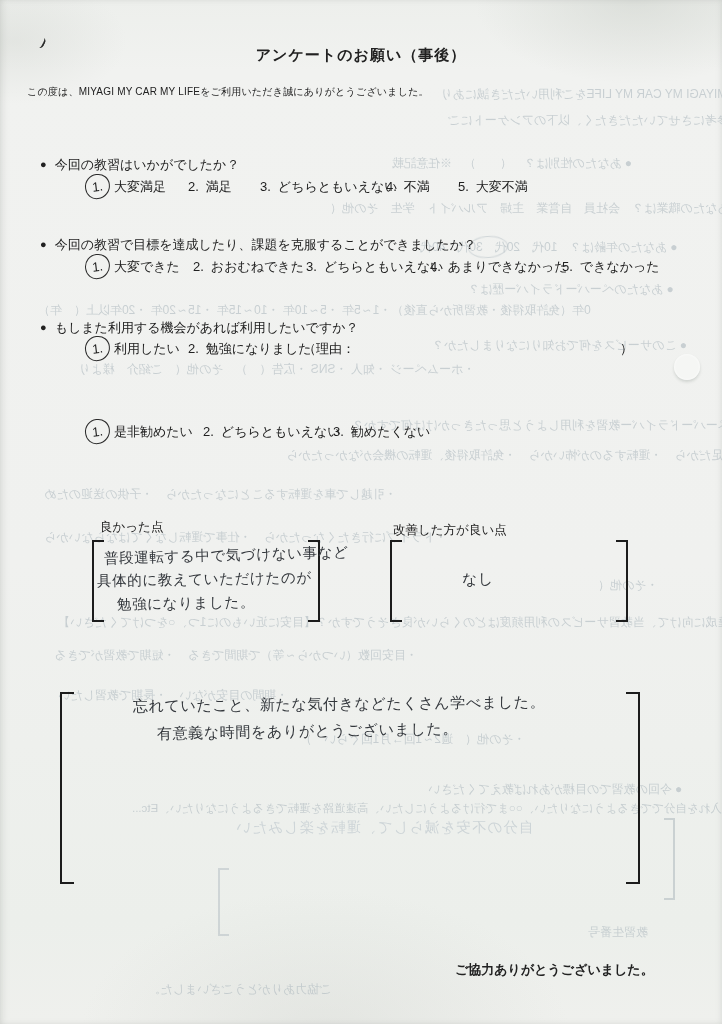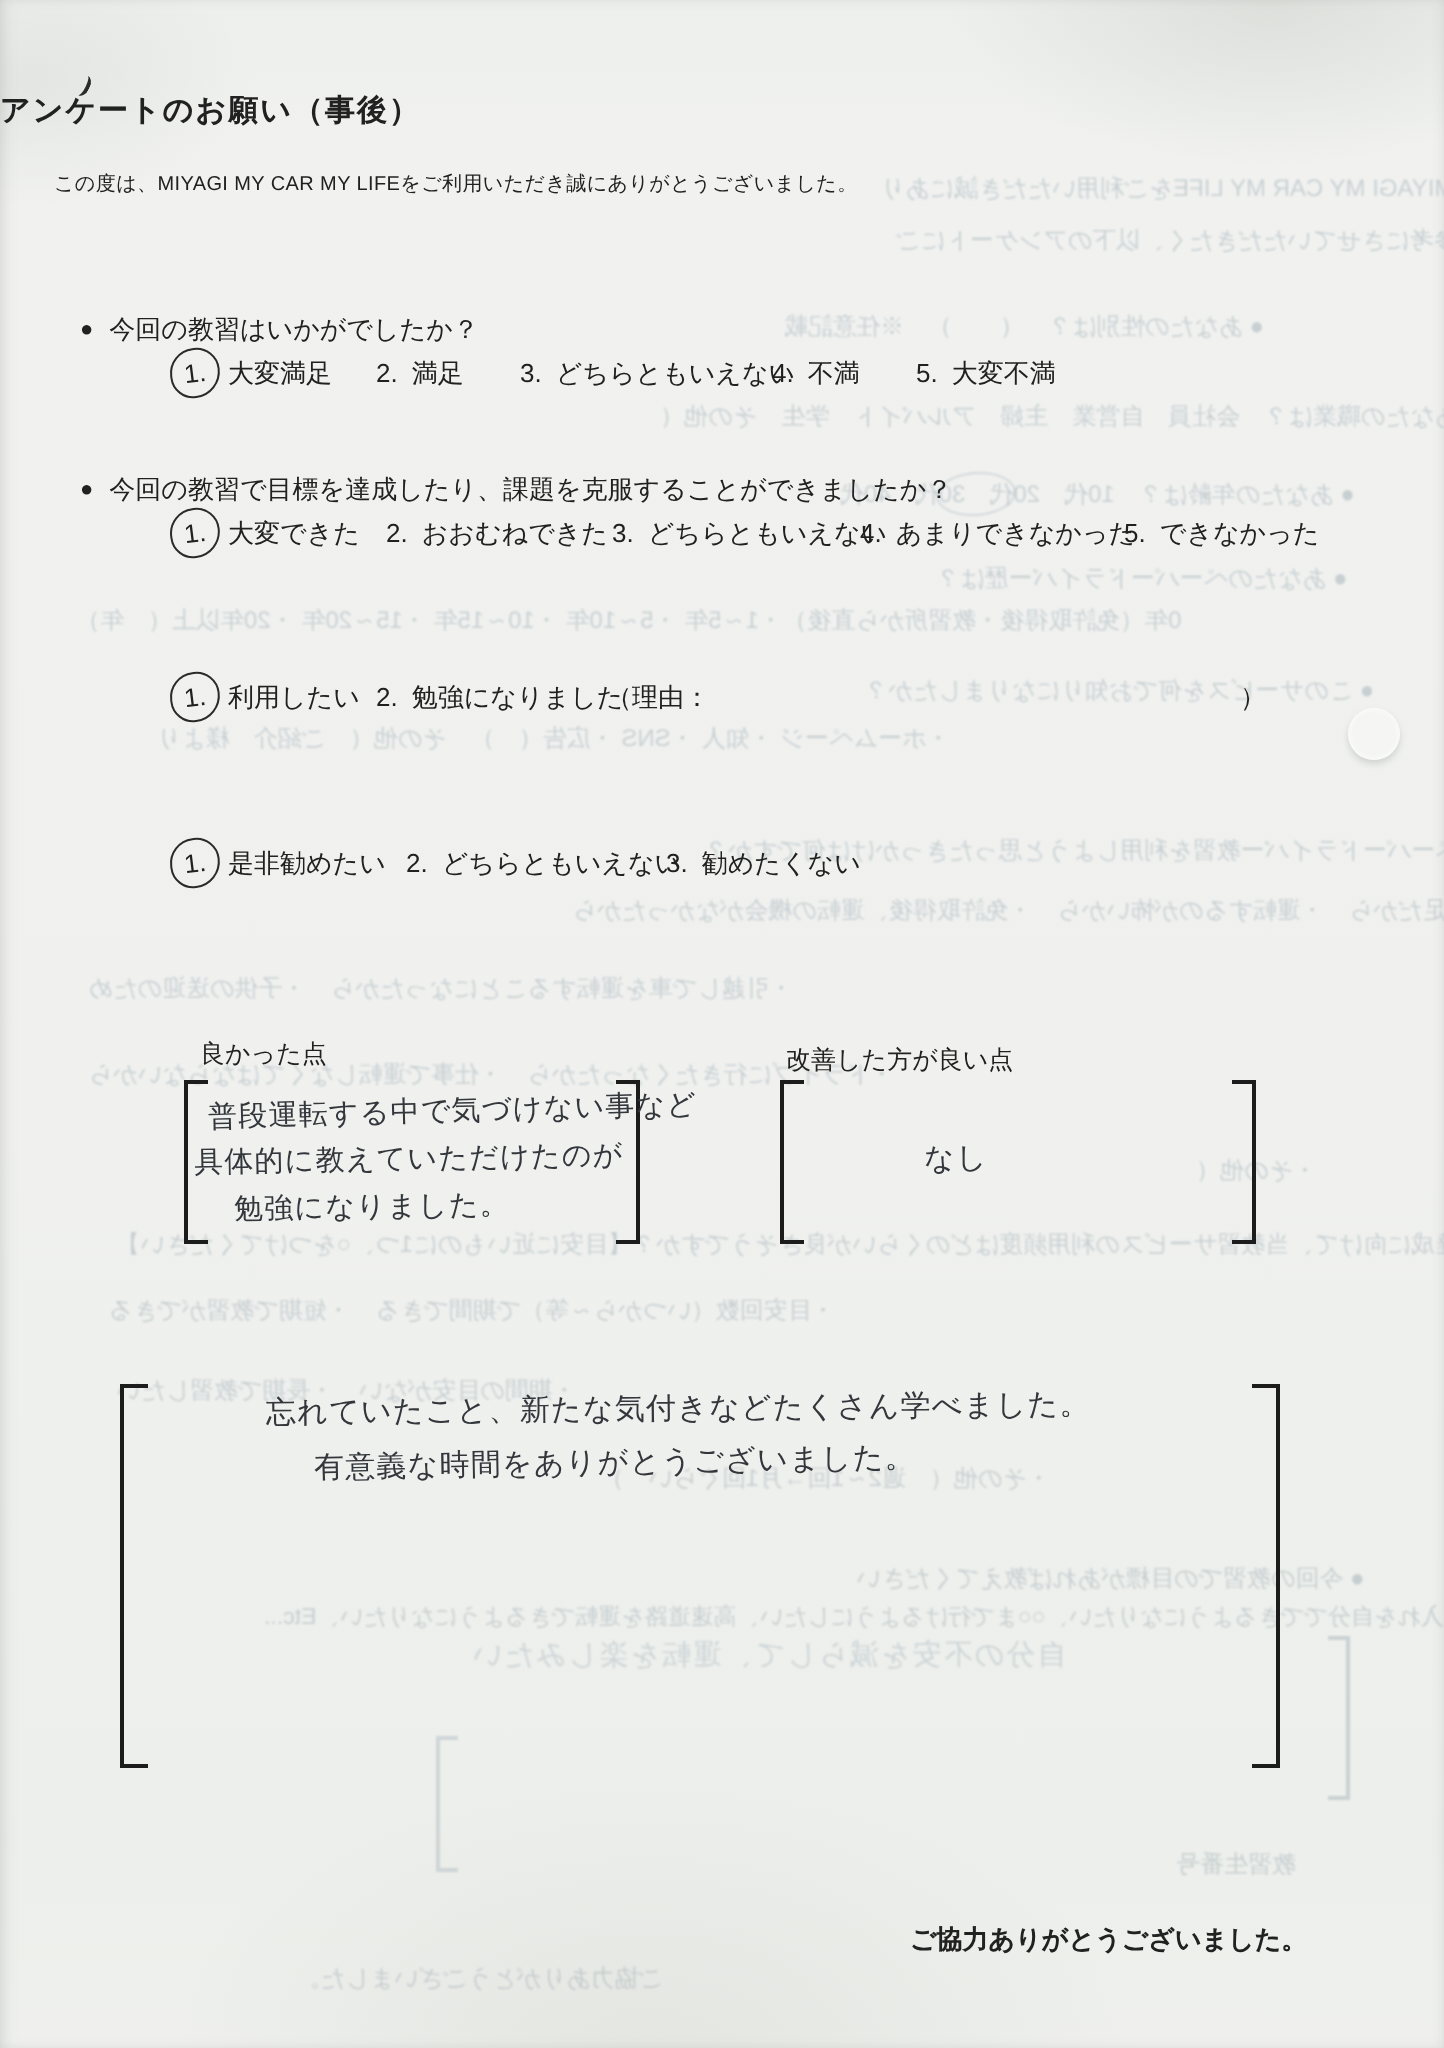--- a/index.html
+++ b/index.html
@@ -7,21 +7,21 @@
     position:relative;width:722px;height:1024px;overflow:hidden;
     font-family:"Liberation Sans",sans-serif;color:#212121;
     background:
       radial-gradient(230px 120px at 88% 0%, rgba(206,210,204,.55), rgba(206,210,204,0) 70%),
       radial-gradient(340px 200px at 45% 101%, rgba(205,209,203,.35), rgba(205,209,203,0) 72%),
       radial-gradient(160px 90px at 2% 4%, rgba(204,208,202,.35), rgba(204,208,202,0) 70%),
       linear-gradient(180deg,#edefec 0%,#f1f2f0 7%,#f0f1ef 55%,#ecefeb 90%,#eff0ed 100%);
     box-shadow:inset 4px 0 8px -4px rgba(130,135,130,.35), inset -3px 0 6px -3px rgba(150,155,150,.25);
   }
   .abs{position:absolute;white-space:nowrap;}
-  .title{left:0;right:0;top:46px;font-size:15px;font-weight:bold;letter-spacing:1px;}
+  .title{left:0;right:0;top:46px;text-align:center;font-size:15px;font-weight:bold;letter-spacing:1px;}
   .intro{left:27px;font-size:10px;letter-spacing:.2px;}
   .q{left:40px;font-size:13px;}
   .blt{margin-right:8px;font-size:11px;vertical-align:1px;}
   .optrow{left:0;top:0;width:722px;height:24px;font-size:13px;}
   .opt{position:absolute;top:0;white-space:nowrap;}
   .num{margin-right:7px;}
   .circ{
     display:inline-block;width:23px;height:23px;line-height:23px;text-align:center;
     border:1.7px solid #2a2a2a;border-radius:52% 48% 55% 47%;
     transform:rotate(-7deg);margin:-4px 4px -4px -5px;
@@ -104,20 +104,23 @@
     <span class="blt">●</span><span>今回の教習で目標を達成したり、課題を克服することができましたか？</span>
   </div>
   <div class="abs optrow" style="top:258px">
     <span class="opt" style="left:90px"><span class="num circ">1.</span><span>大変できた</span></span>
     <span class="opt" style="left:193px"><span class="num">2.</span><span>おおむねできた</span></span>
     <span class="opt" style="left:306px"><span class="num">3.</span><span>どちらともいえない</span></span>
     <span class="opt" style="left:430px"><span class="num">4.</span><span>あまりできなかった</span></span>
     <span class="opt" style="left:562px"><span class="num">5.</span><span>できなかった</span></span>
   </div>
 
+  <div class="abs q" style="top:319px">
+    <span class="blt">●</span><span>もしまた利用する機会があれば利用したいですか？</span>
+  </div>
   <div class="abs optrow" style="top:340px">
     <span class="opt" style="left:90px"><span class="num circ">1.</span><span>利用したい</span></span>
     <span class="opt" style="left:188px"><span class="num">2.</span><span>勉強になりました</span></span>
     <span class="opt" style="left:303px">（理由：</span>
     <span class="opt" style="left:620px">）</span>
   </div>
 
   <div class="abs optrow" style="top:423px">
     <span class="opt" style="left:90px"><span class="num circ">1.</span><span>是非勧めたい</span></span>
     <span class="opt" style="left:203px"><span class="num">2.</span><span>どちらともいえない</span></span>

